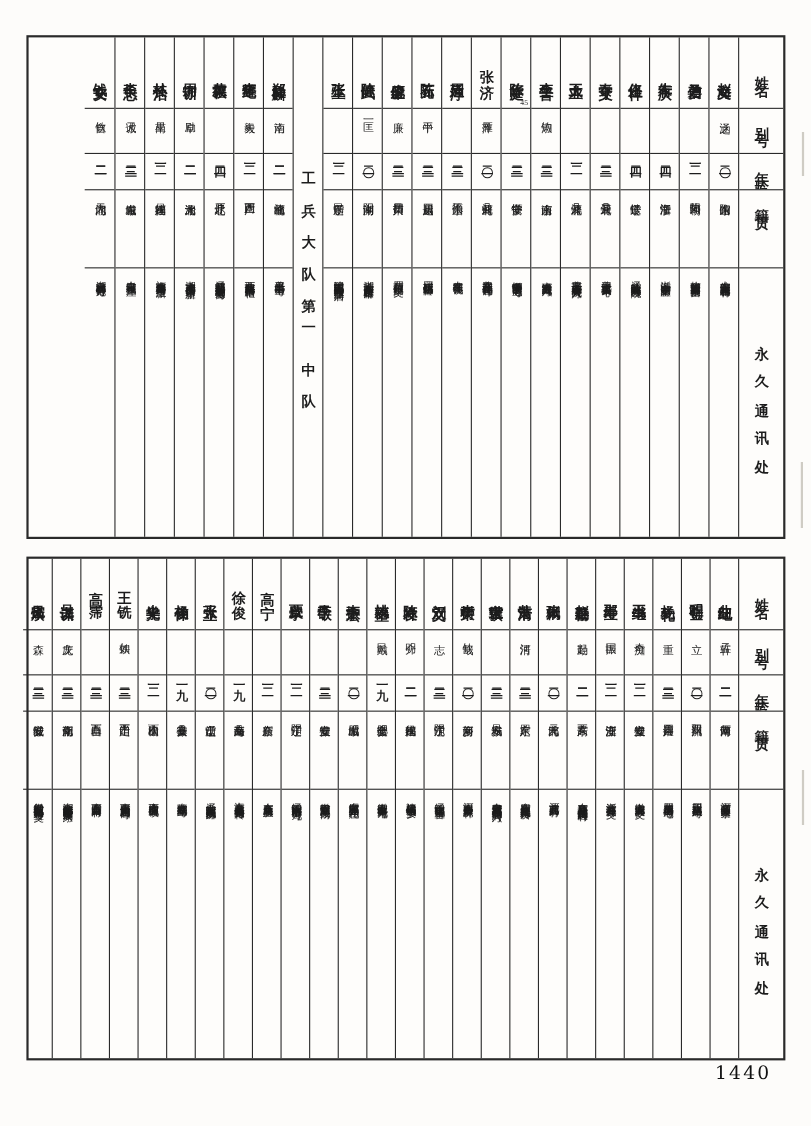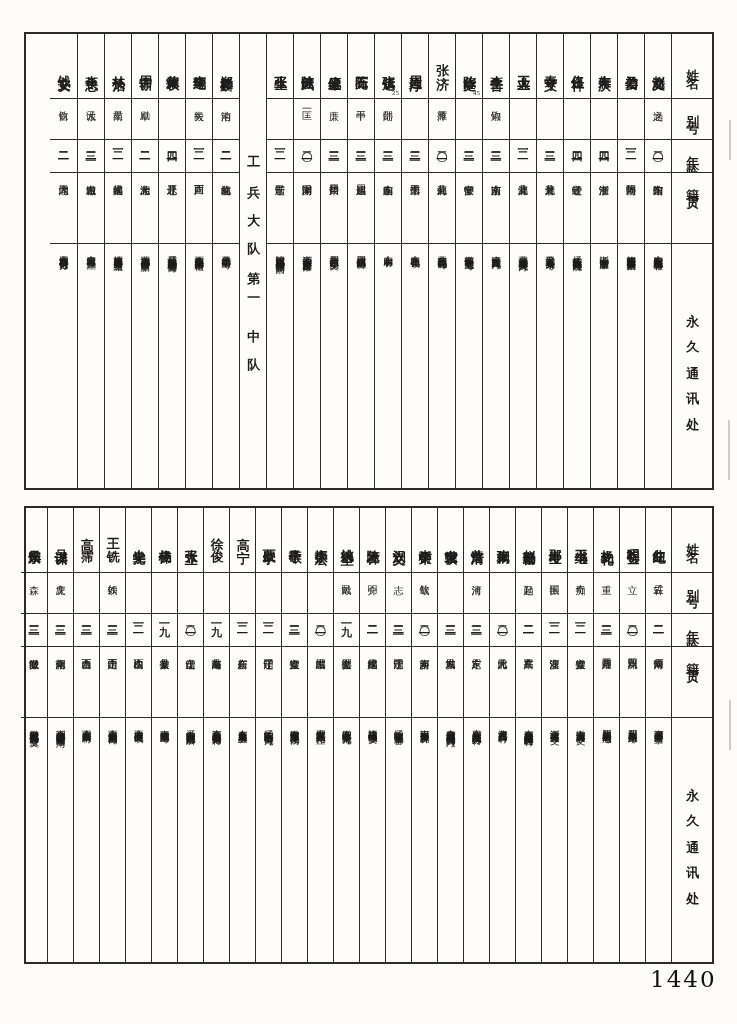--- a/index.html
+++ b/index.html
@@ -55,21 +55,21 @@
   
   .header-col .vtext{font-size:13px;font-weight:700;}
   .header-col .h2{letter-spacing:7px;padding-top:6px;}
   .header-col .c-name .h2{padding-top:0;}
   .header-col .h-addr{letter-spacing:26px;padding-top:0;}
   .header-col .c-addr{align-items:center;}
   
   .divider-col .vtext{font-size:13px;font-weight:700;letter-spacing:29px;}
   .page-number{
     position:absolute;top:966px;left:650px;
-    font-size:23px;letter-spacing:2px;color:#111;
+    font-size:17px;letter-spacing:2px;color:#111;
     font-family:"DejaVu Serif","Liberation Serif",serif;
   }
   
   .edge-mark{position:absolute;background:#cfccc4;}
 </style>
 </head>
 <body>
 
 <div class="page">
   <div class="roster top">
@@ -242,38 +242,20 @@
         </div>
         <div class="cell c-native">
           <span class="vtext t-native">山东德平</span>
         </div>
         <div class="cell c-addr">
           <span class="vtext t-addr">山东德平县孔镇</span>
         </div>
       </div>
       <div class="col">
         <div class="cell c-name">
-          <span class="vtext t-name">张镇远</span>
-          <span class="note">25</span>
-        </div>
-        <div class="cell c-alias">
-          <span class="vtext t-alias">邵陆</span>
-        </div>
-        <div class="cell c-age">
-          <span class="vtext t-age">二三</span>
-        </div>
-        <div class="cell c-native">
-          <span class="vtext t-native">山东临朐</span>
-        </div>
-        <div class="cell c-addr">
-          <span class="vtext t-addr">山东临朐卜村</span>
-        </div>
-      </div>
-      <div class="col">
-        <div class="cell c-name">
           <span class="vtext t-name">陈石元</span>
         </div>
         <div class="cell c-alias">
           <span class="vtext t-alias">中平</span>
         </div>
         <div class="cell c-age">
           <span class="vtext t-age">二三</span>
         </div>
         <div class="cell c-native">
           <span class="vtext t-native">四川威远</span>

